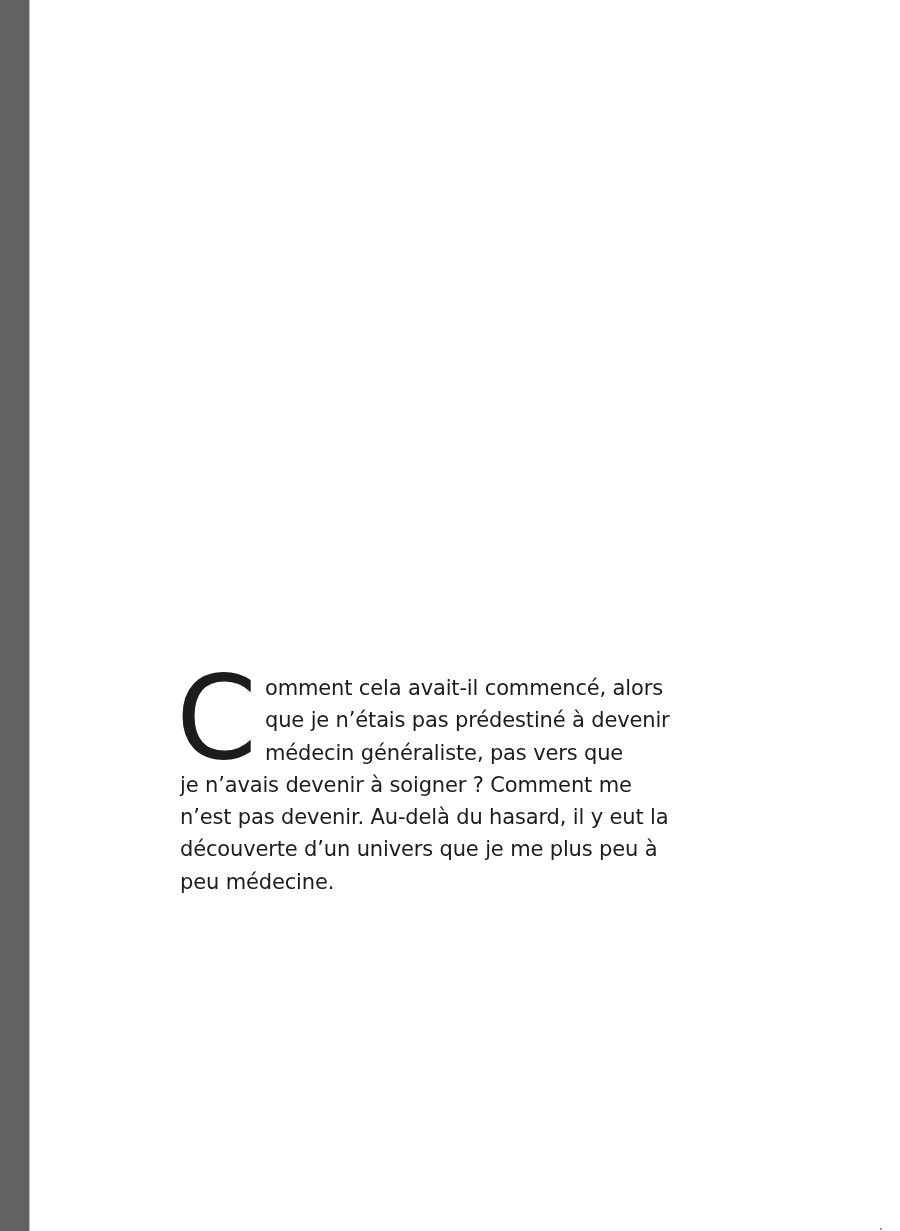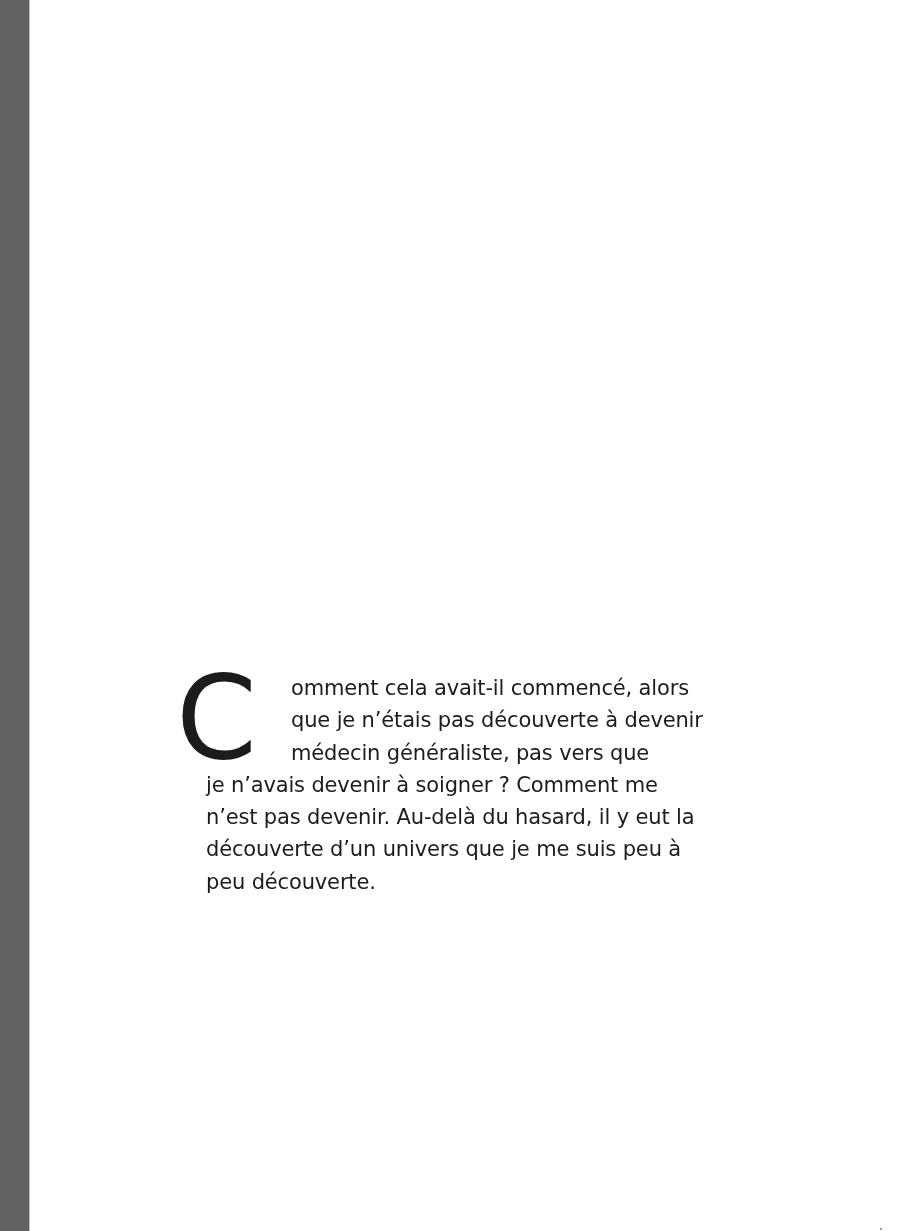--- a/index.html
+++ b/index.html
@@ -39,21 +39,20 @@
       width: 560px;
       font-family: "DejaVu Sans", sans-serif;
       font-size: 21px;
       line-height: 32.3px;
       color: #1c1c1c;
       letter-spacing: -0.15px;
     }
     .line {
       display: block;
       white-space: nowrap;
-      margin-left: 26px;
     }
     .indented {
       padding-left: 85px;
     }
     .dropcap {
       position: absolute;
       left: -4px;
       top: -4px;
       font-family: "DejaVu Sans", sans-serif;
       font-size: 116px;
@@ -73,22 +72,22 @@
 </head>
 <body>
 
 <div class="page">
   <div class="spine"></div>
   <div class="spine-edge"></div>
 
   <div class="text-block">
     <span class="dropcap">C</span>
     <span class="line indented">omment cela avait-il commencé, alors</span>
-    <span class="line indented">que je n’étais pas découverte à devenir</span>
+    <span class="line indented">que je n’étais pas prédestiné à devenir</span>
     <span class="line indented">médecin généraliste, pas vers que</span>
     <span class="line">je n’avais devenir à soigner ? Comment me</span>
     <span class="line">n’est pas devenir. Au-delà du hasard, il y eut la</span>
-    <span class="line">découverte d’un univers que je me suis peu à</span>
-    <span class="line">peu découverte.</span>
+    <span class="line">découverte d’un univers que je me plus peu à</span>
+    <span class="line">peu médecine.</span>
   </div>
 
   <div class="corner-mark"></div>
 </div>
 
 </body></html>

